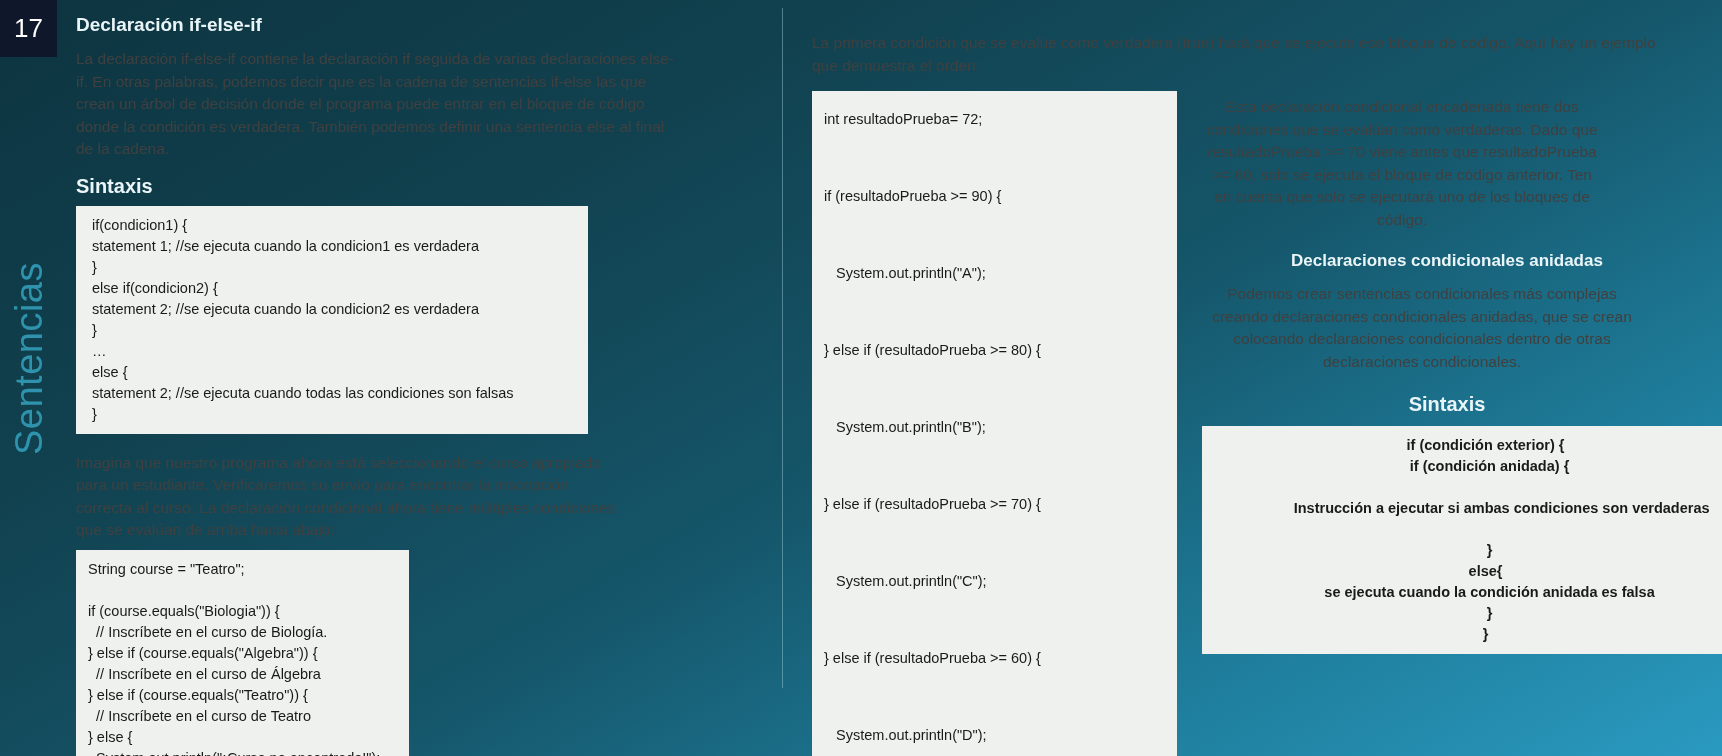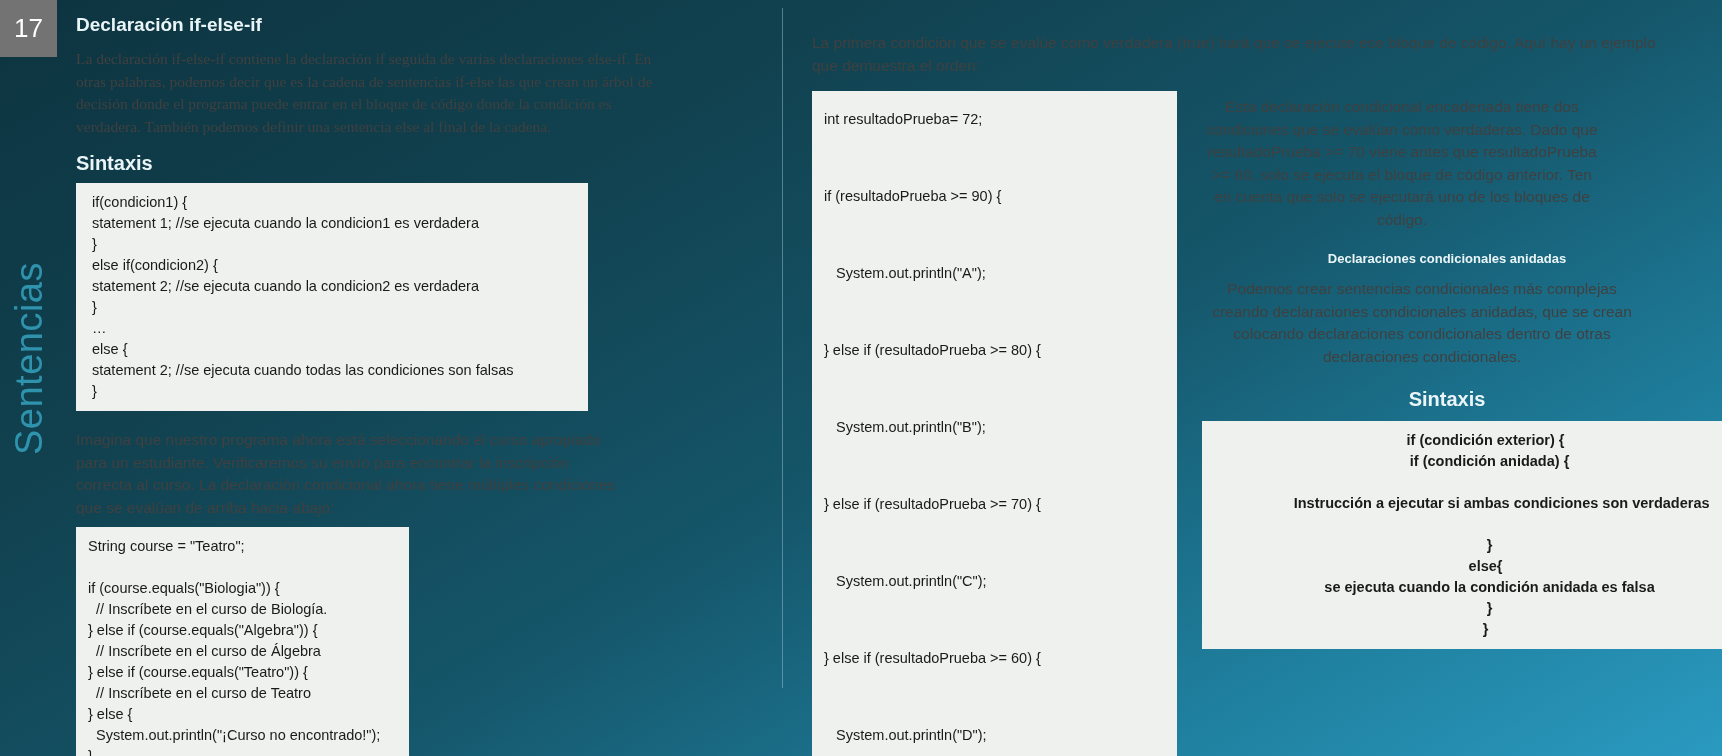--- a/index.html
+++ b/index.html
@@ -12,21 +12,21 @@
     font-family: "Liberation Sans", sans-serif;
     background: linear-gradient(150deg, #0d3440 0%, #11414f 28%, #15566a 55%, #1e7c9a 78%, #2a9ac0 100%);
     color: #e9f3f6;
     position: relative;
   }
   
   #slide-number {
     position: absolute;
     left: 0; top: 0;
     width: 57px; height: 57px;
-    background: #737373;
+    background: #0f172a;
     color: #ffffff;
     font-size: 26px;
     display: flex;
     align-items: center;
     justify-content: center;
   }
   #vertical-title {
     position: absolute;
     left: 8px;
     top: 262px;
@@ -62,33 +62,33 @@
     font-size: 14.5px;
     line-height: 21px;
     padding: 9px 12px;
     white-space: pre;
     font-family: "Liberation Sans", sans-serif;
   }
   .code-box.spaced { line-height: 38.5px; }
   
   #col1 { position: absolute; left: 76px; top: 14px; width: 600px; }
   #c1-title { margin: 0 0 12px 0; }
-  #c1-para1 { width: 600px; font-family: Liberation Serif, serif; }
+  #c1-para1 { width: 600px; }
   #c1-sintaxis { margin: 14px 0 8px 0; font-size: 20px; }
   #c1-code1 { width: 512px; }
   #c1-para2 { width: 545px; margin-top: 18px; }
   #c1-code2 { width: 333px; margin-top: 8px; }
   
   #col2 { position: absolute; left: 812px; top: 32px; width: 368px; }
   #c2-para1 { width: 845px; }
   #c2-code { width: 365px; margin-top: 14px; }
   
   #col3 { position: absolute; left: 1202px; top: 96px; width: 490px; text-align: center; }
   #c3-para1 { width: 400px; }
-  #c3-h2 { margin: 20px 0 12px 0; font-size: 13px; }
+  #c3-h2 { margin: 20px 0 12px 0; font-size: 17px; }
   #c3-para2 { width: 440px; }
   #c3-h3 { margin: 20px 0 10px 0; font-size: 20px; }
   #c3-code { width: 563px; margin-top: 6px; font-weight: bold; }
 </style>
 </head>
 <body>
 
 <div id="slide-number">17</div>
 <div id="vertical-title">Sentencias</div>
 <div id="column-divider"></div>

